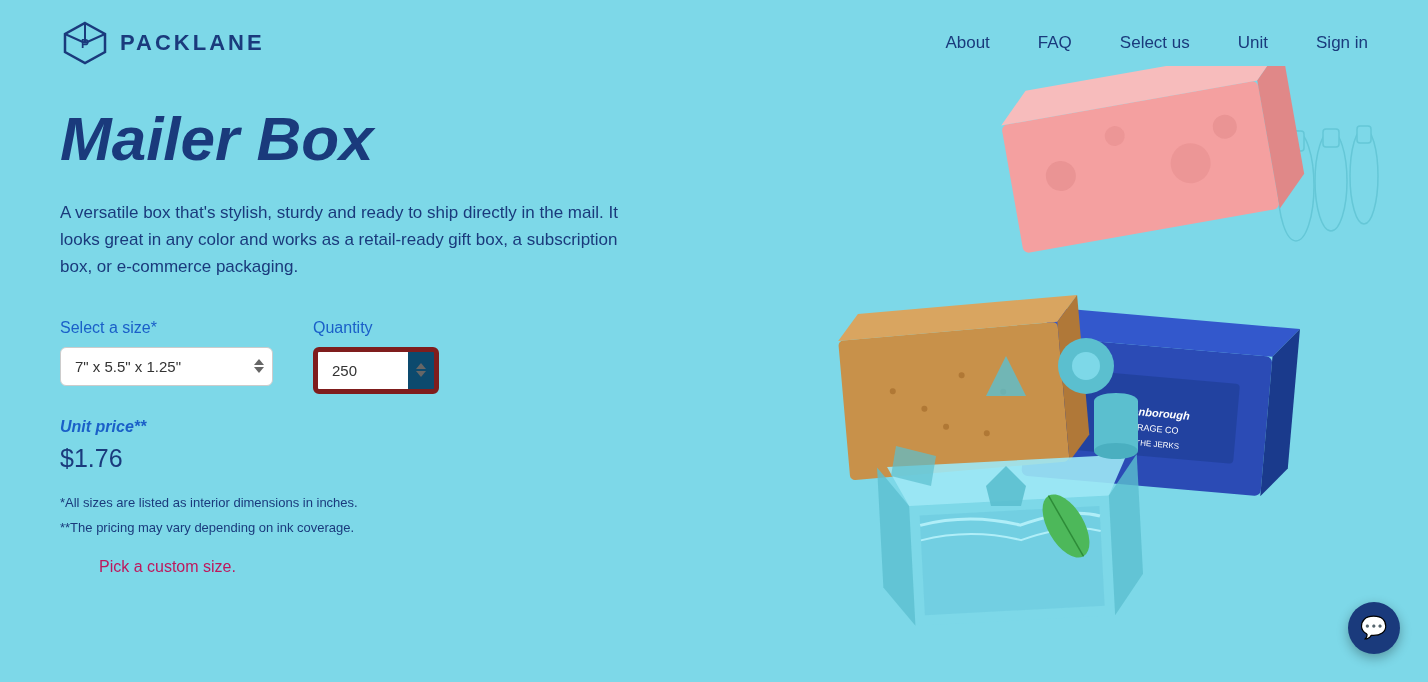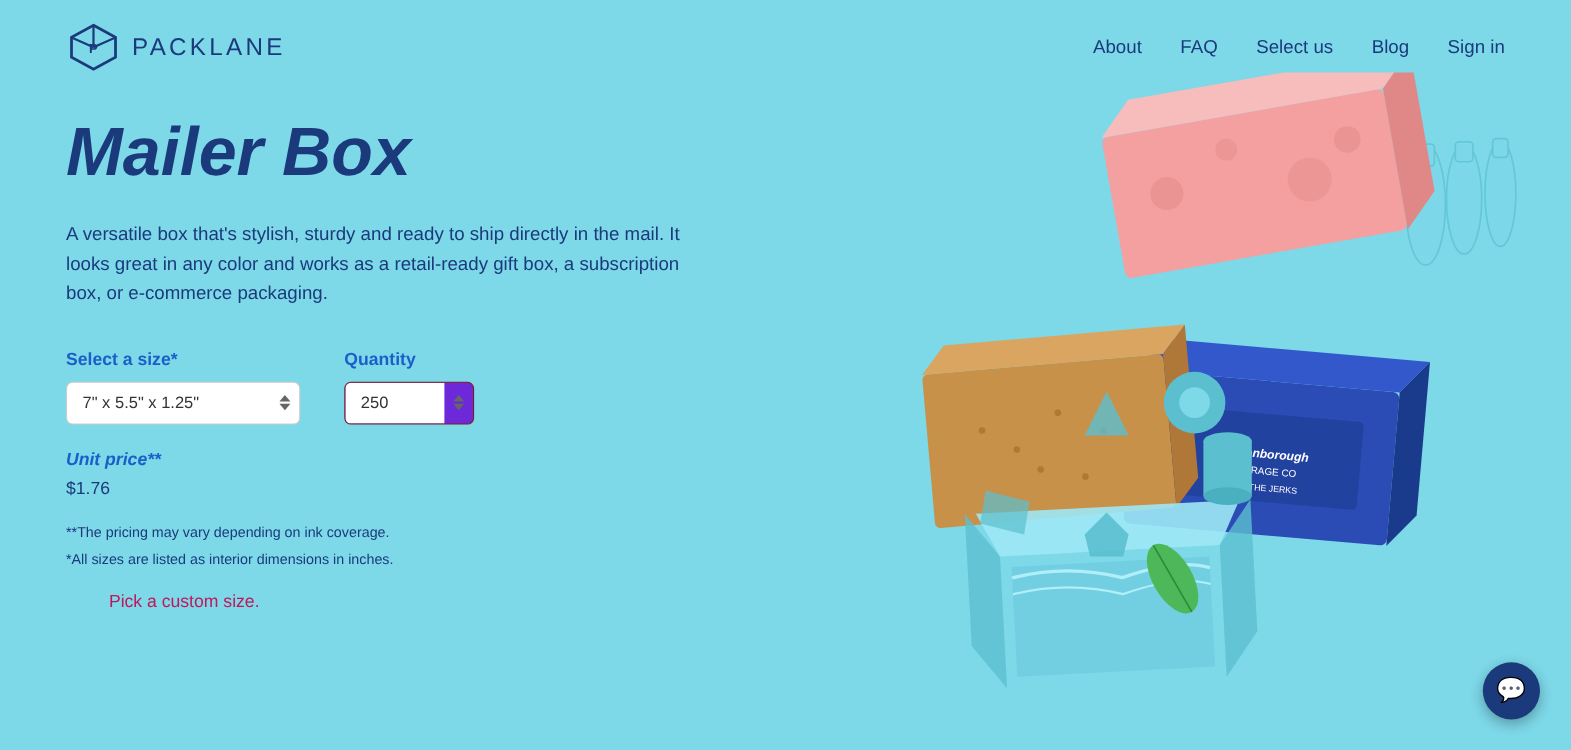--- a/index.html
+++ b/index.html
@@ -30,30 +30,30 @@
       cursor: pointer;
     }
 
     .logo-icon {
       width: 50px;
       height: 50px;
     }
 
     .logo-text {
       font-size: 22px;
-      font-weight: 400;
+      font-weight: 700;
       color: #1a3a7c;
       letter-spacing: 3px;
       text-transform: uppercase;
     }
 
     nav {
       display: flex;
       align-items: center;
-      gap: 35px;
+      gap: 48px;
     }
 
     nav a {
       color: #1a3a7c;
       text-decoration: none;
       font-size: 17px;
       font-weight: 500;
       cursor: pointer;
     }
 
@@ -95,30 +95,30 @@
     }
 
     .field-group {
       display: flex;
       flex-direction: column;
       gap: 10px;
     }
 
     .field-label {
       font-size: 16px;
-      font-weight: 700;
+      font-weight: 400;
       color: #1a5fc8;
     }
 
     .spinner-wrapper {
       position: relative;
       display: inline-flex;
       align-items: center;
-      background: #6d28d9;
-      border: 1px solid #7f1d1d;
+      background: #0c4a6e;
+      border: 5px solid #7f1d1d;
       border-radius: 6px;
       overflow: hidden;
     }
 
     .spinner-input {
       border: none;
       outline: none;
       padding: 10px 14px;
       font-size: 15px;
       color: #333;
@@ -182,21 +182,21 @@
     
     .unit-price-label {
       font-size: 16px;
       font-weight: 700;
       color: #1a5fc8;
       margin-bottom: 8px;
       font-style: italic;
     }
 
     .price-value {
-      font-size: 16px;
+      font-size: 25px;
       color: #1a3a7c;
       font-weight: 500;
       margin-bottom: 20px;
     }
 
     .footnote {
       font-size: 13px;
       color: #1a3a7c;
       line-height: 1.5;
       margin-bottom: 6px;
@@ -264,21 +264,21 @@
       <path d="M25 5 L25 25 M5 16 L25 25 M45 16 L25 25" stroke="#1a3a7c" stroke-width="2" fill="none"></path>
       <text x="25" y="30" text-anchor="middle" font-size="12" font-weight="bold" fill="#1a3a7c">P</text>
     </svg>
     <span class="logo-text">PACKLANE</span>
   </div>
 
   <nav>
     <a href="#">About</a>
     <a href="#">FAQ</a>
     <a href="#">Select us</a>
-    <a href="#">Blog</a>
+    <a href="#">Unit</a>
     <a href="#">Sign in</a>
   </nav>
 </header>
 
 <main>
   <div class="content-left">
     <h1 class="page-title">Mailer Box</h1>
     <p class="description">A versatile box that's stylish, sturdy and ready to ship directly in the mail. It looks great in any color and works as a retail-ready gift box, a subscription box, or e-commerce packaging.</p>
 
     <div class="form-row">
@@ -305,22 +305,22 @@
         </div>
       </div>
     </div>
 
     
     <div>
       <div class="unit-price-label">Unit price**</div>
       <div class="price-value">$1.76</div>
     </div>
 
+    <p class="footnote">*All sizes are listed as interior dimensions in inches.</p>
     <p class="footnote">**The pricing may vary depending on ink coverage.</p>
-    <p class="footnote">*All sizes are listed as interior dimensions in inches.</p>
 
     <a class="custom-size-link" href="#">Pick a custom size.</a>
   </div>
 
   <div class="content-right">
     <div class="product-image-container">
       
       <svg class="boxes-illustration" viewBox="0 0 620 560" xmlns="http://www.w3.org/2000/svg">
 
         <g opacity="0.7">

